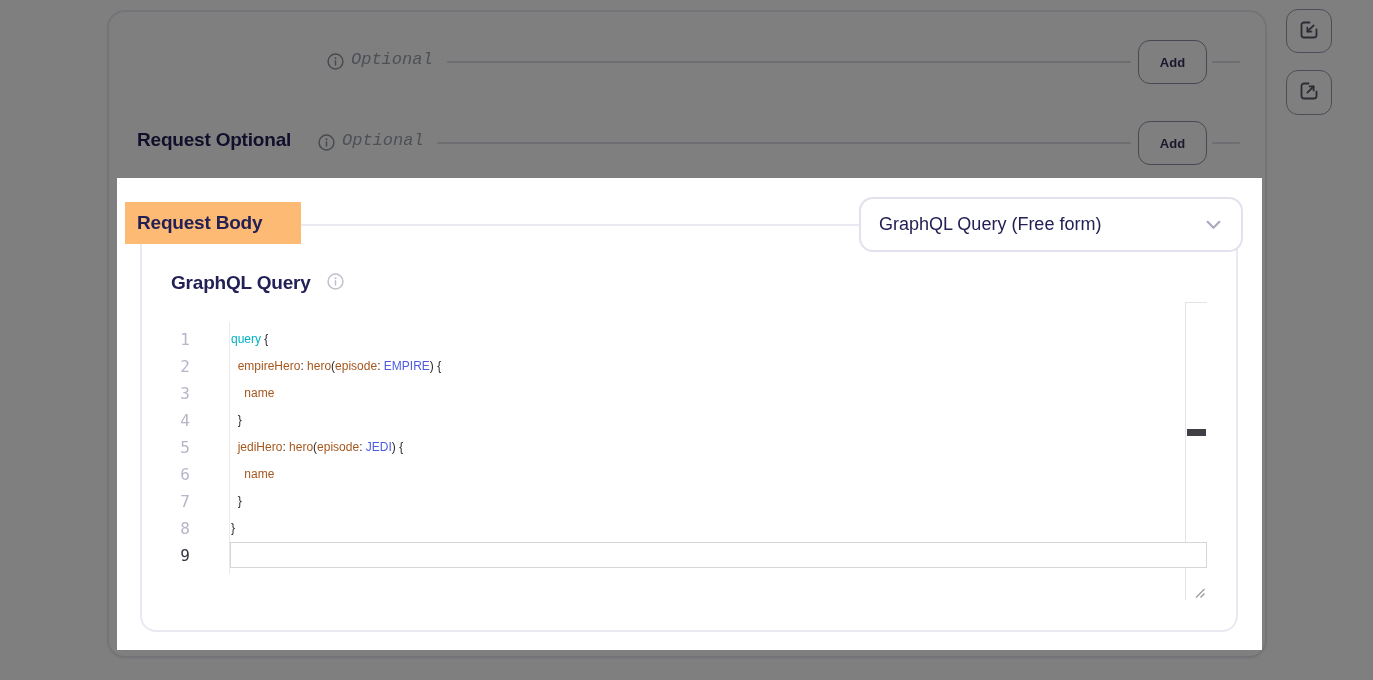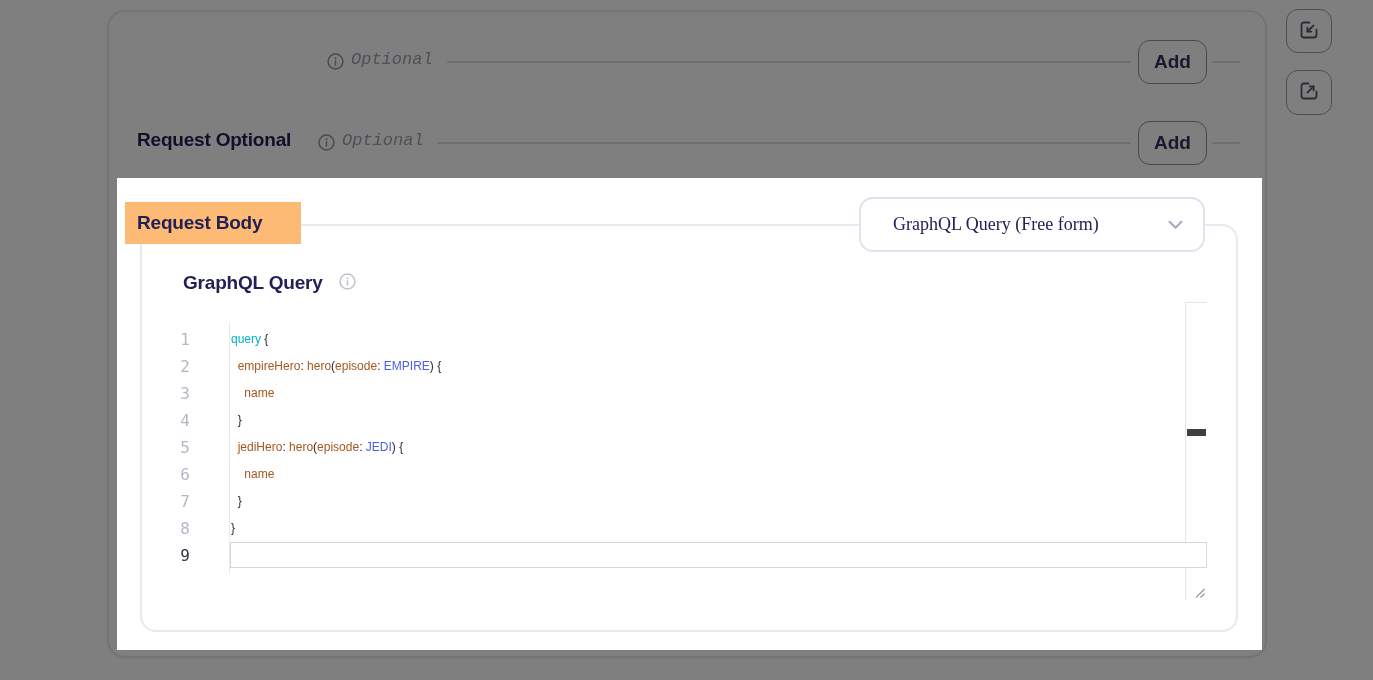--- a/index.html
+++ b/index.html
@@ -21,46 +21,46 @@
     line-height:24px; white-space:nowrap; letter-spacing:-0.2px;
   }
   .optional {
     font-size:17px; font-style:italic; color:var(--muted_text);
     line-height:22px; white-space:nowrap;font-family:Liberation Mono, monospace;
   }
   .divider { height:2px; background:var(--divider); border-radius:1px; }
 
   .add-btn {
     width:69px; height:44px; border:1.5px solid #8f90a5; border-radius:12px;
-    background:#fff; color:#33335c; font-size:19px; font-weight:700;
+    background:#fff; color:#33335c; font-size:13px; font-weight:700;
     display:flex; align-items:center; justify-content:center; cursor:pointer;
     font-family:"Liberation Sans", sans-serif;
   }
 
   .info-icon { display:inline-block; }
 
   
   .fieldset {
     position:absolute; left:140px; top:224px; width:1098px; height:408px;
     border:2px solid var(--panel_border); border-radius:16px; background:#fff;
   }
   .rb-heading {
     position:absolute; left:125px; top:202px; width:176px; height:42px;
     background:#fdba74; display:flex; align-items:center; padding-left:12px;
   }
   .body-type-select {
-    position:absolute; left:859px; top:197px; width:346px; height:55px;
+    position:absolute; left:859px; top:197px; width:384px; height:55px;
     background:#fff; border:2px solid #e2e2ee; border-radius:14px;
-    display:flex; align-items:center; padding:0 20px 0 32px; cursor:pointer;font-family:Liberation Serif, serif;
+    display:flex; align-items:center; padding:0 20px 0 18px; cursor:pointer;
   }
   .body-type-select .value {
     font-size:18px; color:var(--heading_text); flex:1; white-space:nowrap;
   }
 
-  .gq-label-row { position:absolute; left:183px; top:271px; display:flex; align-items:center; gap:16px;text-align:right; }
+  .gq-label-row { position:absolute; left:171px; top:271px; display:flex; align-items:center; gap:16px;text-align:right; }
 
   
   .editor { position:absolute; left:165px; top:302px; width:1042px; height:298px; background:#fff; }
   .gutter-border { position:absolute; left:64px; top:20px; height:252px; border-left:1px solid #ebebee; }
   .code-rows { position:absolute; left:0; top:24px; width:1020px; }
   .code-line { display:flex; height:27px; line-height:27px; white-space:pre; }
   .code-line .ln {
     width:64px; padding-right:39px; text-align:right;
     font-family:"DejaVu Sans Mono", monospace; font-size:16px; color:var(--line_number);
   }

